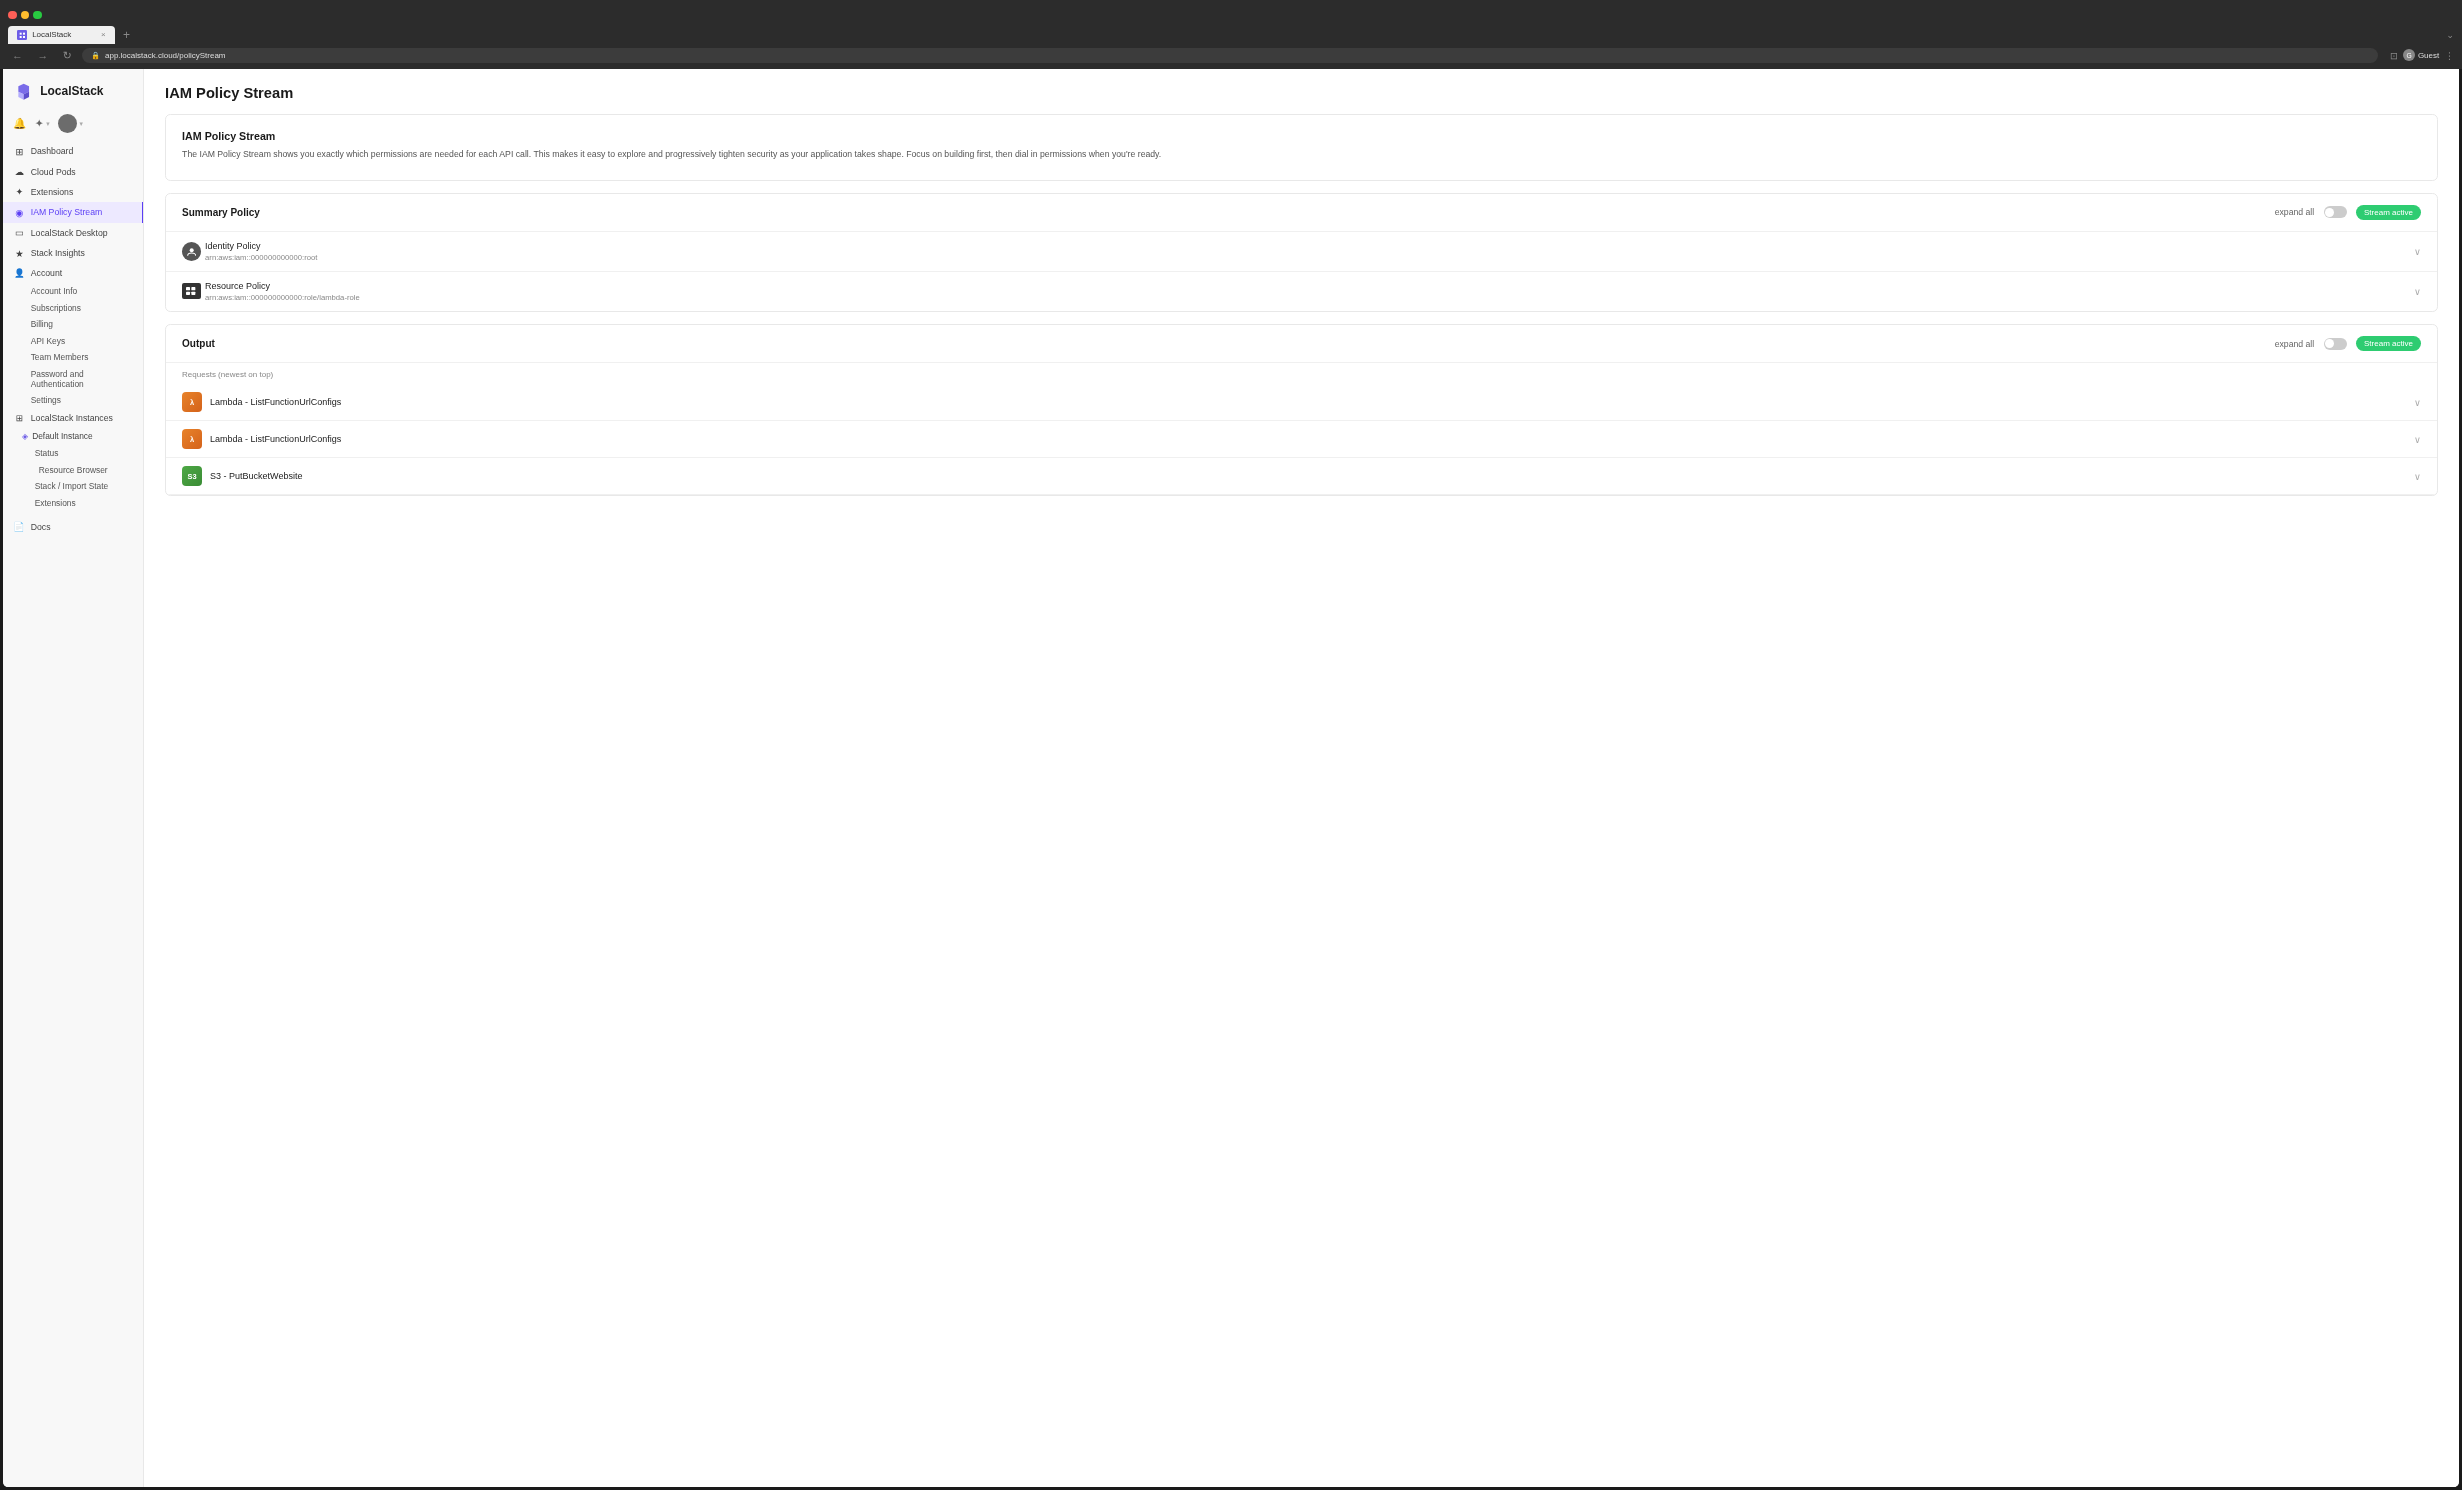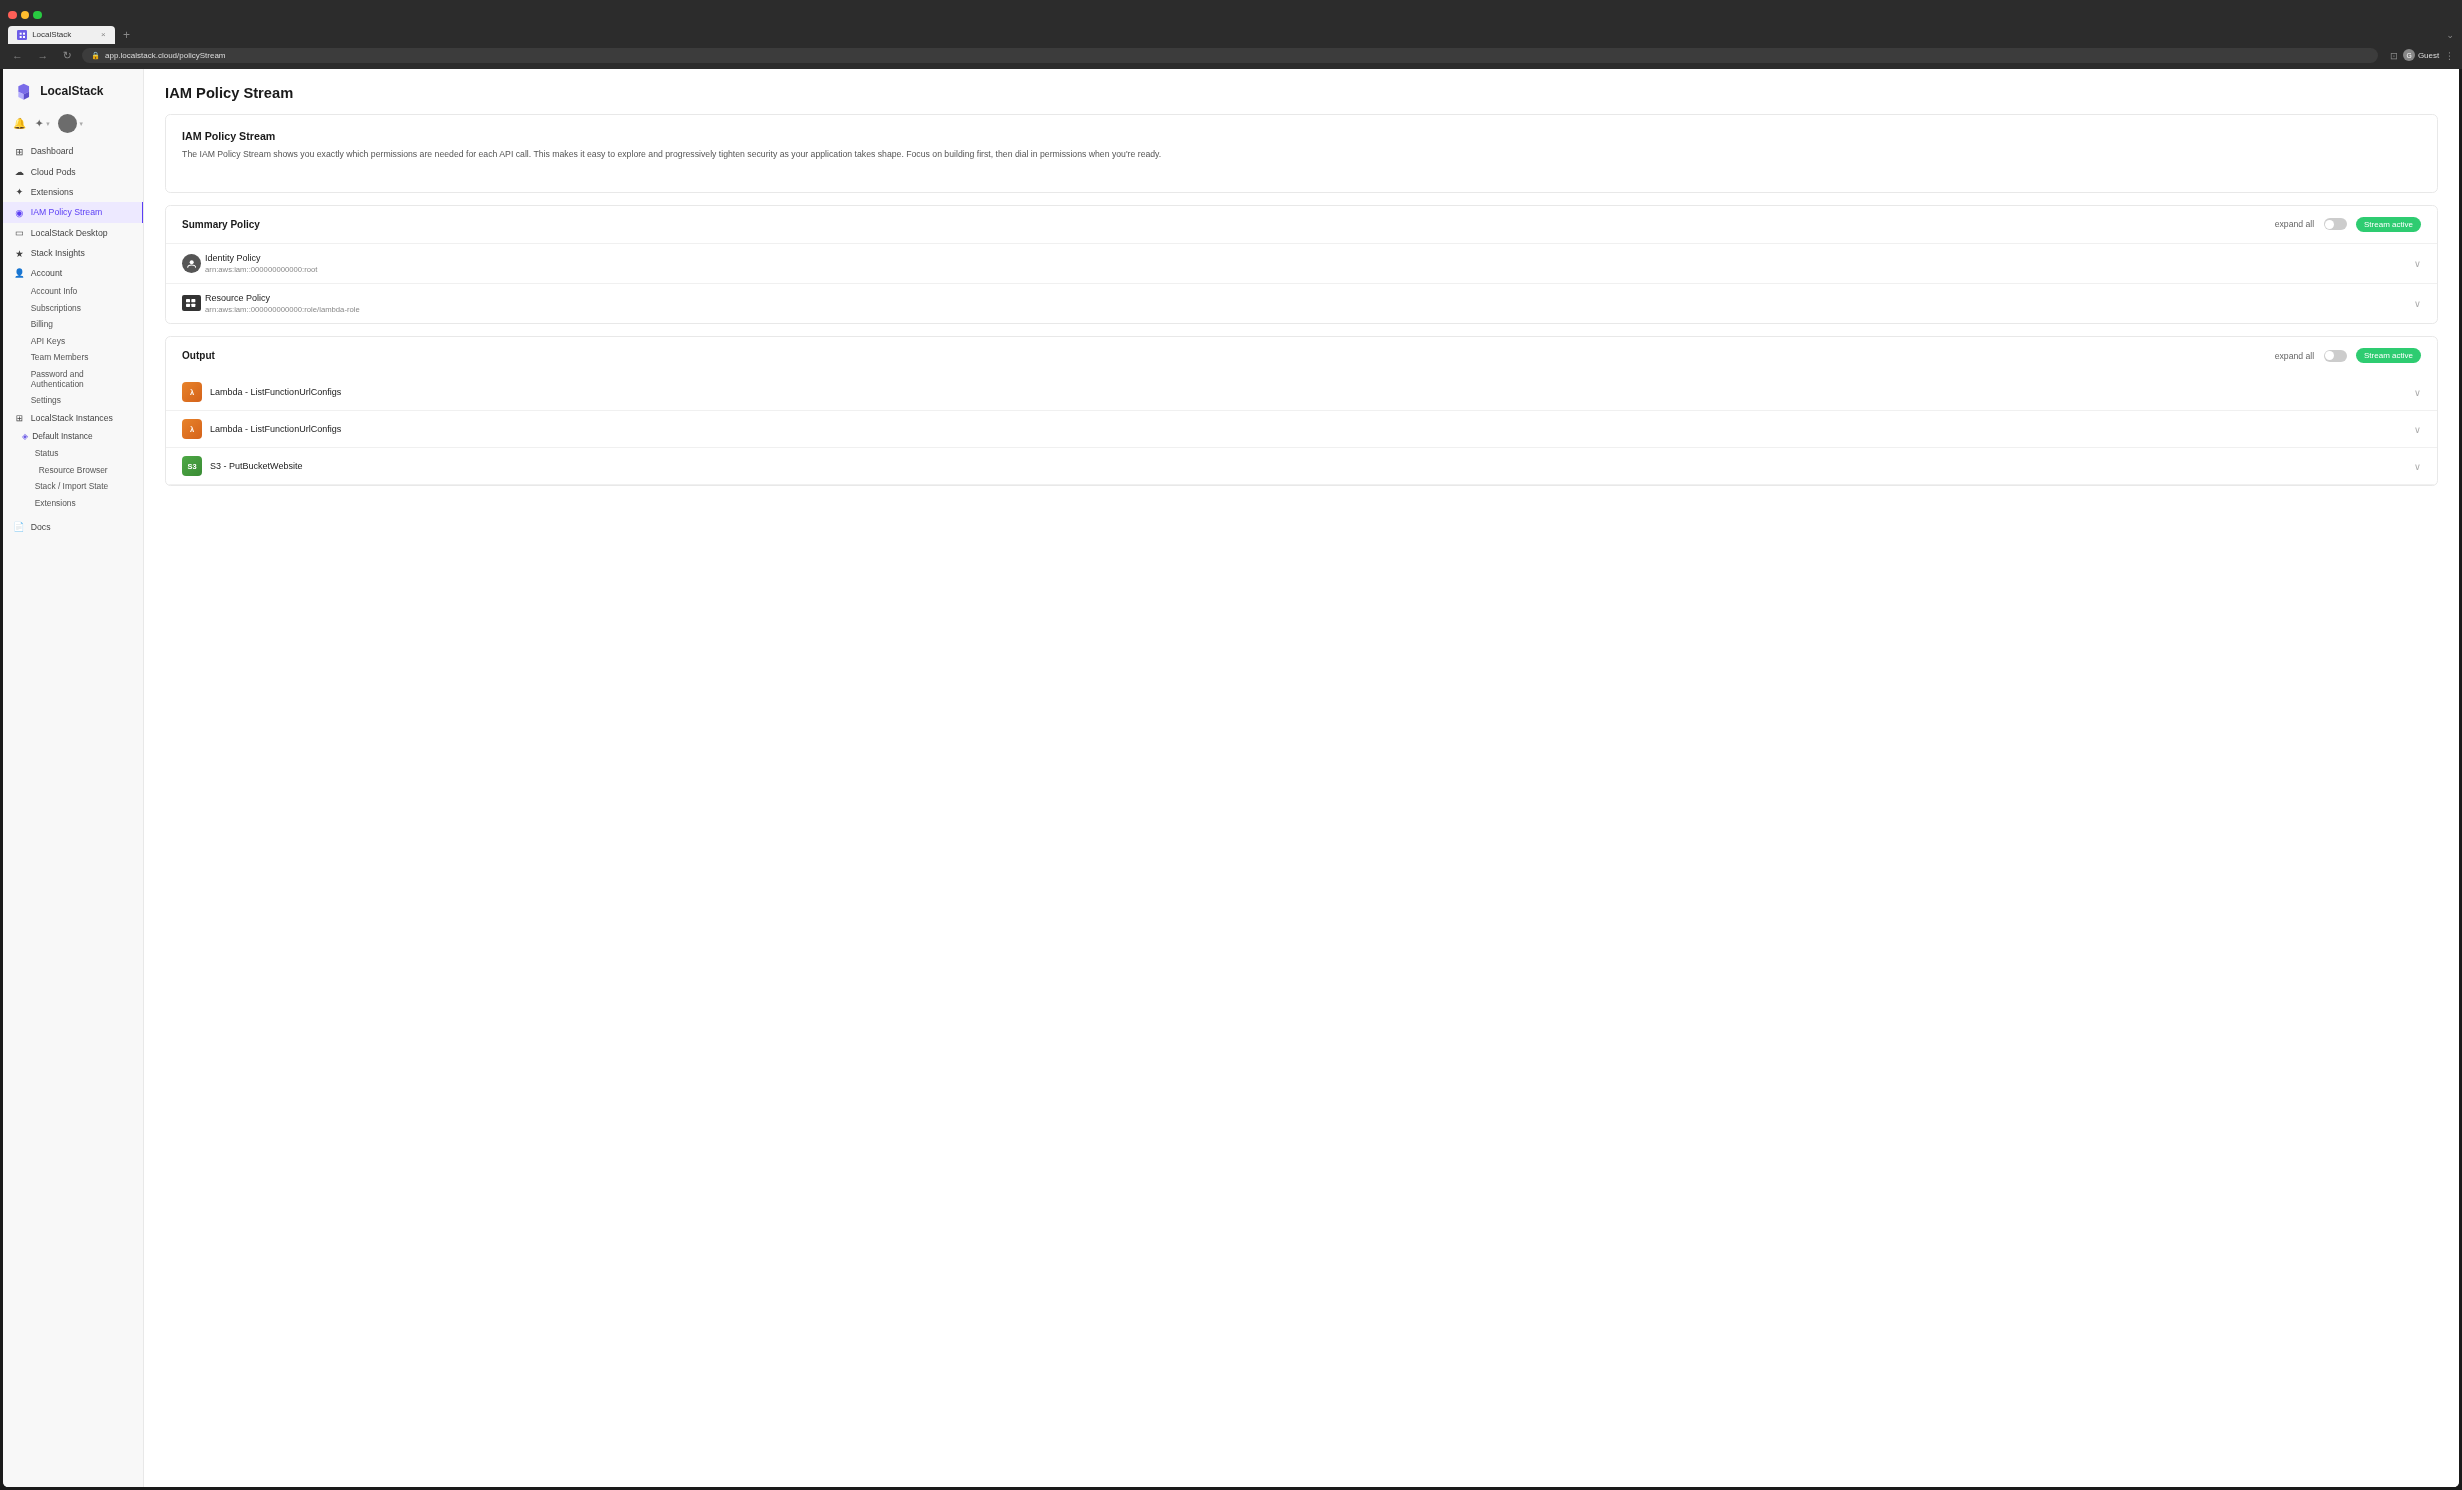--- a/index.html
+++ b/index.html
@@ -52,21 +52,21 @@
     .section-icon { font-size: 8.7px; width: 12px; text-align: center; }
 
     
     .main-content { flex: 1; overflow-y: auto; background: #fff; padding: 16px 21.4px; }
     .page-title { font-size: 14.7px; font-weight: 600; color: #1a1a1a; margin-bottom: 13.4px; }
 
     
     .card { border: 0.7px solid #e8e8e8; border-radius: 5.4px; margin-bottom: 12px; overflow: hidden; }
     .card-body { padding: 14.7px 16px; }
     .card-section-title { font-size: 10.7px; font-weight: 600; color: #1a1a1a; margin-bottom: 6.7px; }
-    .card-description { font-size: 8.7px; color: #555; line-height: 1.6; margin-bottom: 15px; }
+    .card-description { font-size: 8.7px; color: #555; line-height: 1.6; margin-bottom: 3px; }
     .card-actions { display: flex; justify-content: flex-end; gap: 6.7px; padding-top: 5.4px; }
     .btn-outline-danger { background: #fff; border: 0.7px solid #e0635a; color: #e0635a; padding: 4.7px 10.7px; border-radius: 4px; font-size: 8.7px; cursor: pointer; }
     .btn-primary-purple { background: #5b3ef5; border: none; color: #fff; padding: 4.7px 12px; border-radius: 4px; font-size: 8.7px; cursor: pointer; }
 
     
     .summary-header { display: flex; align-items: center; justify-content: space-between; padding: 10.7px 16px; gap: 36px; }
     .summary-title { font-size: 10px; font-weight: 600; color: #1a1a1a; }
     .summary-controls { display: flex; align-items: center; gap: 9.4px; }
     .expand-all-label { font-size: 8.7px; color: #666; }
     .toggle-switch { width: 23px; height: 12px; background: #ccc; border-radius: 6px; position: relative; cursor: pointer; }
@@ -310,20 +310,21 @@
       <div class="output-header">
         <span class="output-title">Output</span>
         <div class="summary-controls">
           <span class="expand-all-label">expand all</span>
           <div class="toggle-switch">
             <div class="toggle-knob"></div>
           </div>
           <span class="stream-active-badge">Stream active</span>
         </div>
       </div>
+      <div class="requests-label">Requests (newest on top)</div>
 
       <div class="request-item">
         <div class="request-item-left">
           <div class="service-badge lambda">λ</div>
           <span class="request-name">
             <span>Lambda</span> - <span>ListFunctionUrlConfigs</span>
           </span>
         </div>
         <span class="chevron">∨</span>
       </div>

